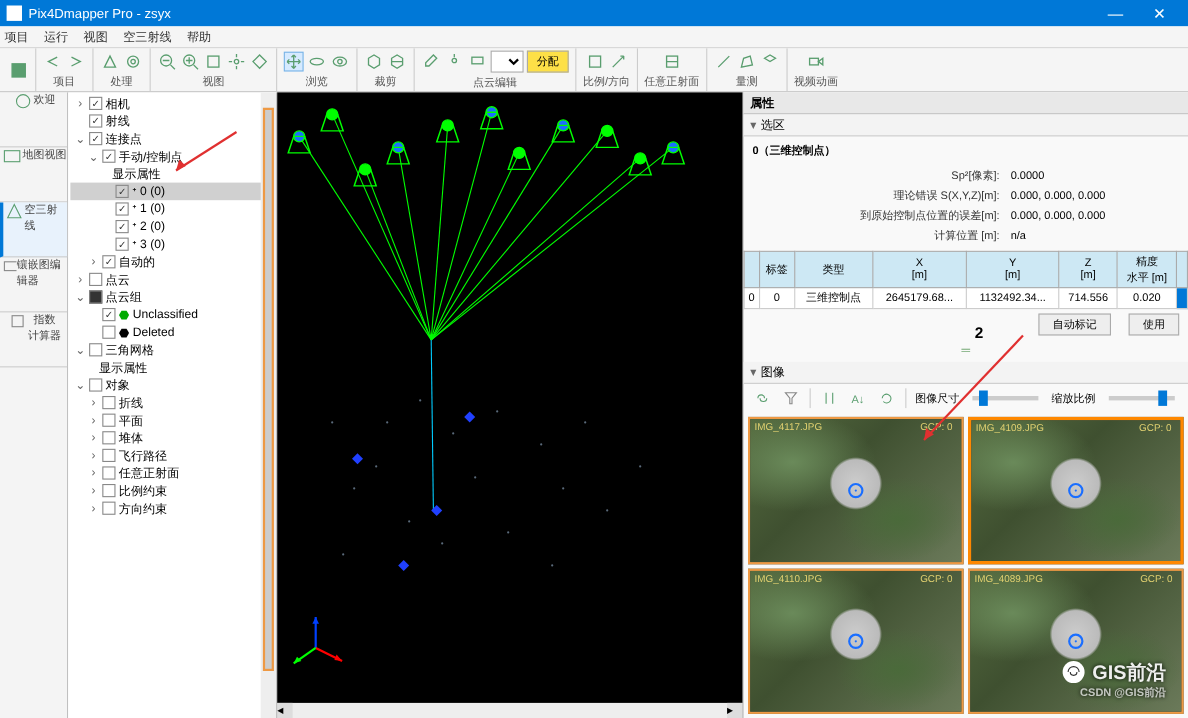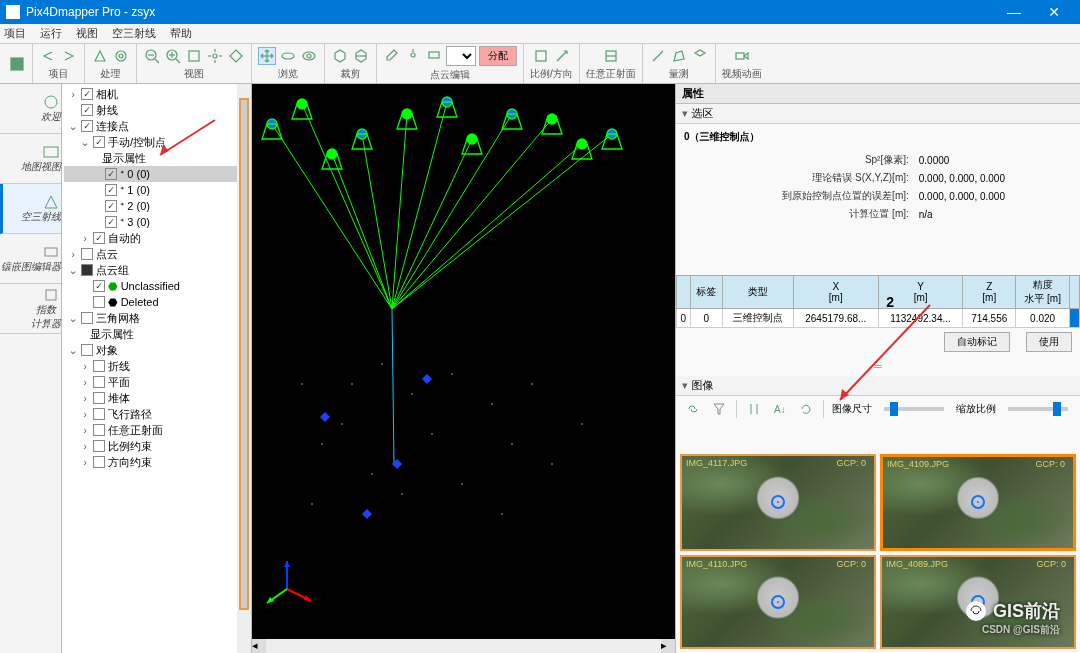--- a/index.html
+++ b/index.html
@@ -19,28 +19,28 @@
 .toolbar { background: #f5f5f5; height: 40px; display: flex; align-items: center; border-bottom: 1px solid #bbb; padding: 0 2px; }
 .tbgroup { display: flex; align-items: center; gap: 2px; padding: 0 6px; border-right: 1px solid #ccc; height: 100%; }
 .tbgroup:last-child { border-right: none; }
 .tbgroup .lbl { font-size: 10px; color: #555; margin-top: 2px; }
 .tbvwrap { display: flex; flex-direction: column; align-items: center; }
 .tbicons { display: flex; gap: 3px; }
 .tbi { width: 18px; height: 18px; display: flex; align-items: center; justify-content: center; }
 .tbi svg { width: 16px; height: 16px; stroke: #5a9e6f; fill: none; stroke-width: 1.2; }
 .tbi.sel { background: #d6eaff; border: 1px solid #7ab4e6; }
 .tbsel { font-size: 10px; padding: 1px 4px; border: 1px solid #aaa; background: #fff; }
-.tbbtn { font-size: 10px; padding: 2px 8px; border: 1px solid #aaa; background: #fca5a5; }
+.tbbtn { font-size: 10px; padding: 2px 8px; border: 1px solid #aaa; background: #fde047; }
 
 
 .main { display: flex; height: calc(100% - 84px); }
 
 
 .vtabs { width: 62px; background: #f4f4f4; border-right: 1px solid #bbb; display: flex; flex-direction: column; }
-.vt { height: 50px; border-bottom: 1px solid #ccc; display: flex; flex-direction: column; align-items: flex-end; justify-content: center; font-size: 10px; color: #444; cursor: pointer; font-style: italic; }
+.vt { height: 50px; border-bottom: 1px solid #ccc; display: flex; flex-direction: row; align-items: flex-start; justify-content: center; font-size: 10px; color: #444; cursor: pointer; }
 .vt svg { width: 20px; height: 16px; }
 .vt.active { background: #e8f2fc; border-left: 3px solid #0078d7; }
 
 
 .tree { width: 190px; background: #fff; border-right: 1px solid #bbb; overflow: auto; padding: 2px; font-size: 11px; position: relative; }
 .tree .row { display: flex; align-items: center; height: 16px; white-space: nowrap; }
 .tree .cv { width: 10px; text-align: center; color: #666; }
 .tree .ck { width: 12px; height: 12px; border: 1px solid #888; margin: 0 3px; display: flex; align-items: center; justify-content: center; font-size: 9px; }
 .tree .ck.checked::after { content: "✓"; color: #333; }
 .tree .ck.filled { background: #333; }
@@ -62,36 +62,36 @@
 .rpanel { width: 405px; border-left: 1px solid #bbb; display: flex; flex-direction: column; background: #f9f9f9; }
 .phdr { background: #e8e8e8; border-bottom: 1px solid #bbb; padding: 2px 6px; font-size: 11px; font-weight: bold; }
 .psub { background: #f3f3f3; border-bottom: 1px solid #ccc; padding: 2px 6px; font-size: 11px; }
 .psub .cv { margin-right: 4px; color: #666; }
 .pbody { padding: 4px 8px; font-size: 10px; }
 .pbody .ttl { font-weight: bold; padding: 2px 0 6px; }
 .pbody table { width: 100%; font-size: 10px; }
 .pbody td { padding: 1px 2px; }
 .pbody .k { text-align: right; padding-right: 6px; color: #333; }
 
-.dtable { width: 100%; border-collapse: collapse; font-size: 10px; margin-top: 47px; }
+.dtable { width: 100%; border-collapse: collapse; font-size: 10px; }
 .dtable th { background: #cde8f4; border: 1px solid #aaa; padding: 2px; font-weight: normal; text-align: center; }
 .dtable td { border: 1px solid #ccc; padding: 2px; text-align: center; background: #fff; }
 .dtable td.last { background: #0078d7; width: 10px; }
 
 .actions { display: flex; justify-content: flex-end; gap: 16px; padding: 4px 8px; }
 .actions button { font-size: 10px; padding: 2px 12px; background: #eee; border: 1px solid #aaa; }
 .scale { display: flex; justify-content: center; padding: 4px; }
 
 .imgsec { display: flex; flex-direction: column; flex: 1; }
 .imgsec .ctrl { display: flex; align-items: center; gap: 8px; padding: 4px 8px; font-size: 10px; }
 .imgsec .ctrl .icn { width: 18px; height: 18px; display: flex; align-items: center; justify-content: center; }
 .imgsec .slider { flex: 1; height: 4px; background: #ccc; position: relative; margin: 0 4px; }
 .imgsec .slider .sh { position: absolute; width: 8px; height: 14px; background: #0078d7; top: -5px; }
 
-.thumbs { flex: 1; display: grid; grid-template-columns: 1fr 1fr; gap: 4px; padding: 4px; overflow: hidden; margin-top: 28px; }
+.thumbs { flex: 1; display: grid; grid-template-columns: 1fr 1fr; gap: 4px; padding: 4px; overflow: hidden; }
 .thumb { position: relative; border: 2px solid #ee9944; background: #3a4a3a; overflow: hidden; }
 .thumb.sel { border: 3px solid #ff8800; }
 .thumb .fn, .thumb .gcp { position: absolute; top: 2px; font-size: 9px; color: #e0d070; padding: 0 2px; }
 .thumb .fn { left: 2px; }
 .thumb .gcp { right: 6px; }
 .thumb .circ { position: absolute; top: 50%; left: 50%; width: 14px; height: 14px; border: 2px solid #1a6eff; border-radius: 50%; transform: translate(-50%,-50%); }
 .thumb .circ::after { content: ""; position: absolute; top: 4px; left: 4px; width: 2px; height: 2px; background: #1a6eff; border-radius: 50%; }
 .texture { position: absolute; inset: 0; background:
   radial-gradient(circle at 50% 45%, #ccc 0%, #bbb 18%, transparent 20%),
   radial-gradient(ellipse at 70% 70%, #4a6a3a 0%, transparent 30%),

